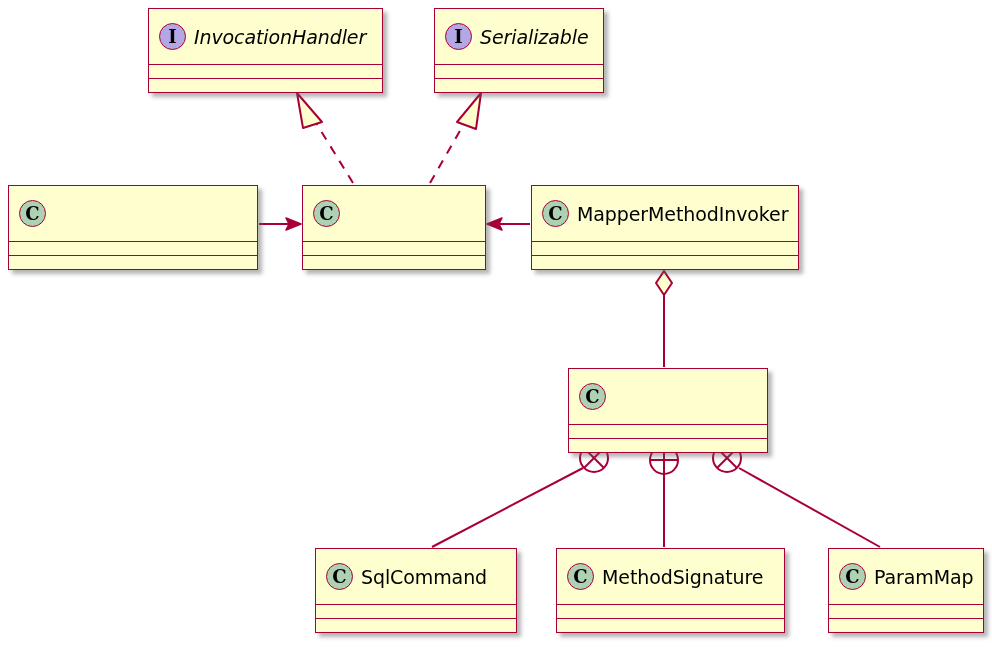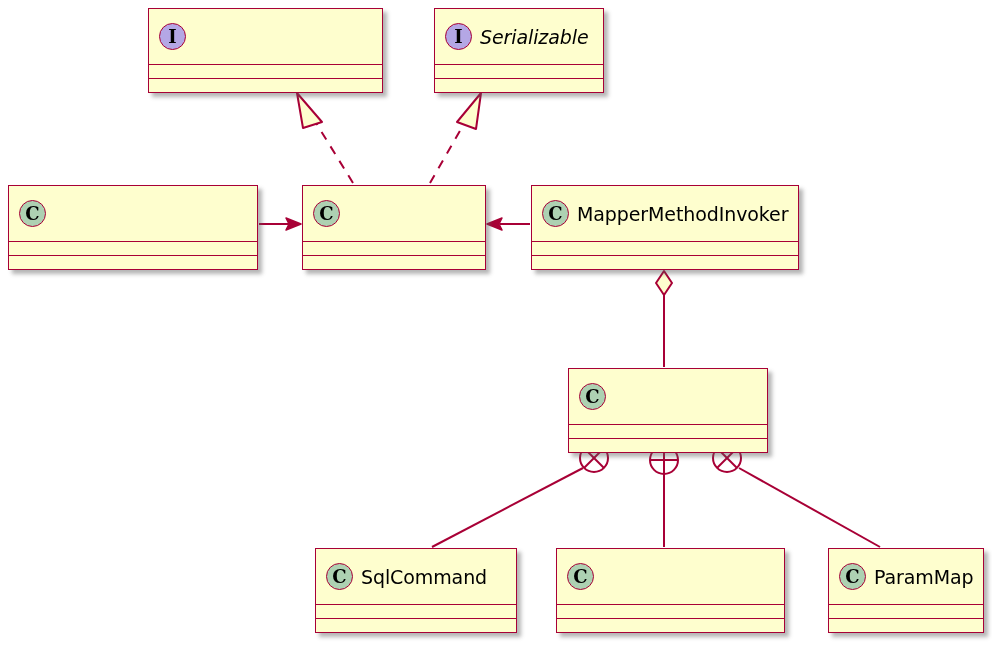--- a/index.html
+++ b/index.html
@@ -124,20 +124,21 @@
       <line x1="739" y1="468" x2="880" y2="547" stroke="#A80036" stroke-width="2"></line>
       <circle cx="727" cy="458" r="14" fill="none" stroke="#A80036" stroke-width="2"></circle>
       <line x1="717" y1="448" x2="737" y2="468" stroke="#A80036" stroke-width="2"></line>
       <line x1="737" y1="448" x2="717" y2="468" stroke="#A80036" stroke-width="2"></line>
     </g>
   </svg>
 
   <div class="node is-interface" style="left: 148px; top: 8px; width: 235px; height: 85px;">
     <div class="node-title">
       <span class="stereo-icon interface-icon">I</span>
+      <span class="node-label">InvocationHandler</span>
     </div>
     <div class="node-compartment"></div>
     <div class="node-compartment"></div>
   </div>
 
   <div class="node is-interface" style="left: 434px; top: 8px; width: 170px; height: 85px;">
     <div class="node-title">
       <span class="stereo-icon interface-icon">I</span>
       <span class="node-label">Serializable</span>
     </div>
@@ -183,20 +184,21 @@
       <span class="stereo-icon class-icon">C</span>
       <span class="node-label">SqlCommand</span>
     </div>
     <div class="node-compartment"></div>
     <div class="node-compartment"></div>
   </div>
 
   <div class="node" style="left: 556px; top: 548px; width: 229px; height: 85px;">
     <div class="node-title">
       <span class="stereo-icon class-icon">C</span>
+      <span class="node-label">MethodSignature</span>
     </div>
     <div class="node-compartment"></div>
     <div class="node-compartment"></div>
   </div>
 
   <div class="node" style="left: 828px; top: 548px; width: 156px; height: 85px;">
     <div class="node-title">
       <span class="stereo-icon class-icon">C</span>
       <span class="node-label">ParamMap</span>
     </div>

